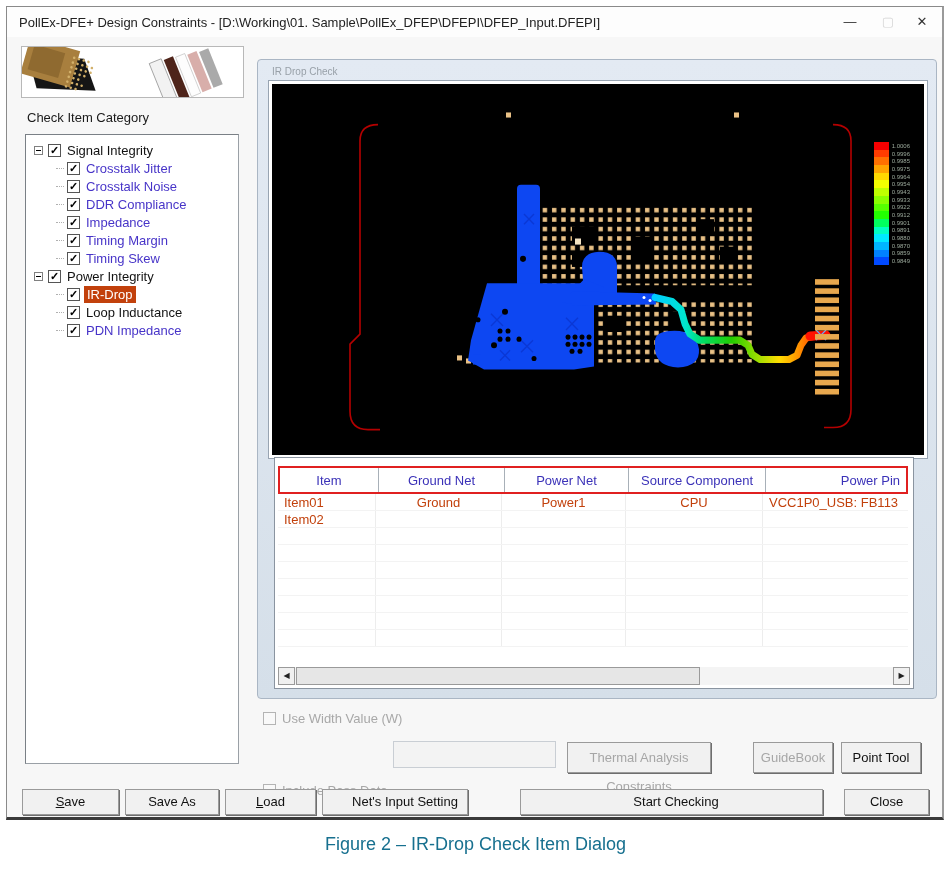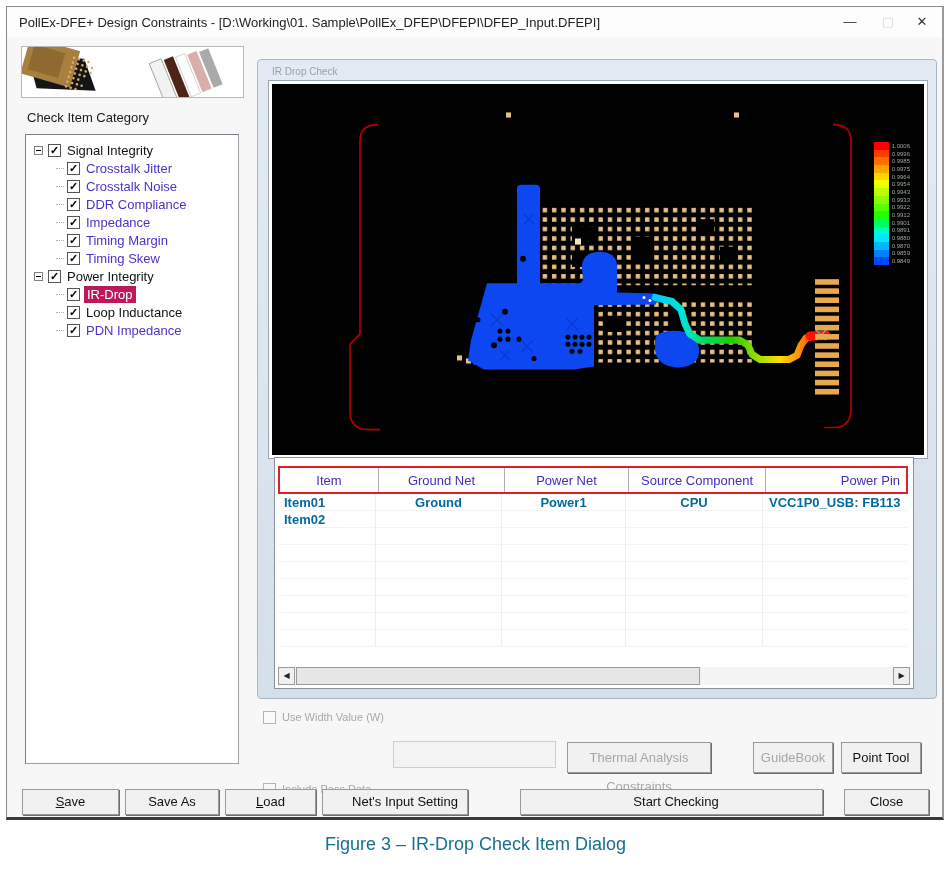--- a/index.html
+++ b/index.html
@@ -22,21 +22,21 @@
   .tree-item { position:relative; height:18px; display:flex; align-items:center; font-size:13px; cursor:default; }
   .tree-item.parent { padding-left:8px; }
   .tree-item.child  { padding-left:30px; }
   .expander { width:9px; height:9px; border:1px solid #808080; background:#fff; position:relative; margin-right:5px; flex:0 0 auto; }
   .expander::after { content:""; position:absolute; left:1px; top:3px; width:5px; height:1px; background:#000; }
   .conn { width:8px; height:1px; border-bottom:1px dotted #b0b0b0; margin-right:3px; flex:0 0 auto; }
   .cbx { width:13px; height:13px; border:1px solid #555; background:#fff; font-size:11px; line-height:11px; font-weight:bold;
          text-align:center; color:#000; margin-right:4px; flex:0 0 auto; }
   .t-black { color:#111; padding:1px 2px; }
   .t-blue  { color:#4734c8; padding:1px 2px; }
-  .t-sel   { color:#fff; background:#be185d; padding:1px 3px; }
+  .t-sel   { color:#fff; background:#c2410c; padding:1px 3px; }
 
   
   .groupbox { position:absolute; left:250px; top:52px; width:680px; height:640px;
               background:linear-gradient(#e3eaf3,#d5dfe9); border:1px solid #aab6c4; border-radius:4px; }
   .group-title { position:absolute; left:14px; top:6px; font-size:10px; color:#98a0a8; }
 
   .canvas-frame { position:absolute; left:10px; top:20px; width:660px; height:379px; background:#fff;
                   border:1px solid #98a4b2; padding:3px; }
   .pcb { position:relative; width:100%; height:100%; background:#000; }
   .pcb svg { display:block; width:100%; height:100%; }
@@ -48,33 +48,33 @@
   
   .table-frame { position:absolute; left:16px; top:397px; width:640px; height:232px; background:#fff;
                  border:1px solid #8a94a0; }
   .tbl-header { position:absolute; left:3px; top:8px; width:630px; height:28px; border:2px solid #e02020; display:flex; }
   .th-cell { font-size:13px; color:#3b32b8; display:flex; align-items:center; justify-content:center; overflow:hidden; white-space:nowrap; }
   .th-cell + .th-cell { border-left:1px solid #a8b0b8; }
   .th-c0 { width:98px; } .th-c1 { width:126px; } .th-c2 { width:124px; } .th-c3 { width:137px; }
   .th-c4 { width:139px; justify-content:flex-end; padding-right:4px; }
   .tbl-body { position:absolute; left:3px; top:36px; width:630px; }
   .tr { display:flex; height:17px; border-bottom:1px solid #f3f3f3; }
-  .td { font-size:13px; color:#0369a1; overflow:hidden; white-space:nowrap; display:flex; align-items:center; border-right:1px solid #ededed;font-weight:bold; }
+  .td { font-size:13px; color:#c2410c; overflow:hidden; white-space:nowrap; display:flex; align-items:center; border-right:1px solid #ededed; }
   .td-c0 { width:98px; padding-left:6px; } 
   .td-c1 { width:126px; justify-content:center; } 
   .td-c2 { width:124px; justify-content:center; }
   .td-c3 { width:137px; justify-content:center; }
   .td-c4 { width:139px; padding-left:6px; border-right:none; }
   .hscroll { position:absolute; left:3px; right:3px; bottom:3px; height:18px; background:#f4f4f4; }
   .hs-btn { position:absolute; top:0; width:17px; height:18px; background:#f0f0f0; border:1px solid #9a9a9a;
             font-size:8px; line-height:16px; text-align:center; color:#222; }
   .hs-thumb { position:absolute; left:18px; top:0; width:64%; height:18px; background:#e6e6e6; border:1px solid #9a9a9a; }
 
   
-  .chk-row { position:absolute; display:flex; font-size:11px; color:#a8a8a8; }
+  .chk-row { position:absolute; display:flex; align-items:center; font-size:13px; color:#a8a8a8; }
   .chk { width:13px; height:13px; border:1px solid #b4b4b4; background:#f9f9f9; margin-right:6px; flex:0 0 auto; }
   .dis-input { position:absolute; left:386px; top:734px; width:163px; height:27px; background:#f3f3f3;
                border:1px solid #c9ced4; font-size:13px; color:#888; padding:0 6px; }
   .btn { position:absolute; background:#f1f1f1; border:1px solid #9a9a9a; box-shadow:1px 1px 0 #6e6e6e;
          font-size:13px; color:#111; font-family:"Liberation Sans",sans-serif; text-align:center; cursor:default; }
   .btn.disabled { color:#a6a6a6; }
   .ctl-btn { top:735px; height:31px; line-height:29px; }
 
   .foot-btn { top:782px; height:26px; line-height:24px; }
 
@@ -473,14 +473,14 @@
     <div class="btn ctl-btn" style="left:834px; width:80px;">Point Tool</div>
 
     <div class="btn foot-btn" style="left:15px;  width:97px;"><u>S</u>ave</div>
     <div class="btn foot-btn" style="left:118px; width:94px;">Save As</div>
     <div class="btn foot-btn" style="left:218px; width:91px;"><u>L</u>oad</div>
     <div class="btn foot-btn" style="left:315px; width:146px;padding-left:20px;">Net's Input Setting</div>
     <div class="btn foot-btn" style="left:513px; width:303px;padding-left:9px;">Start Checking</div>
     <div class="btn foot-btn" style="left:837px; width:85px;">Close</div>
   </div>
 
-  <div class="caption">Figure 3 – IR-Drop Check Item Dialog</div>
+  <div class="caption">Figure 2 – IR-Drop Check Item Dialog</div>
 </div>
 
 </body></html>

